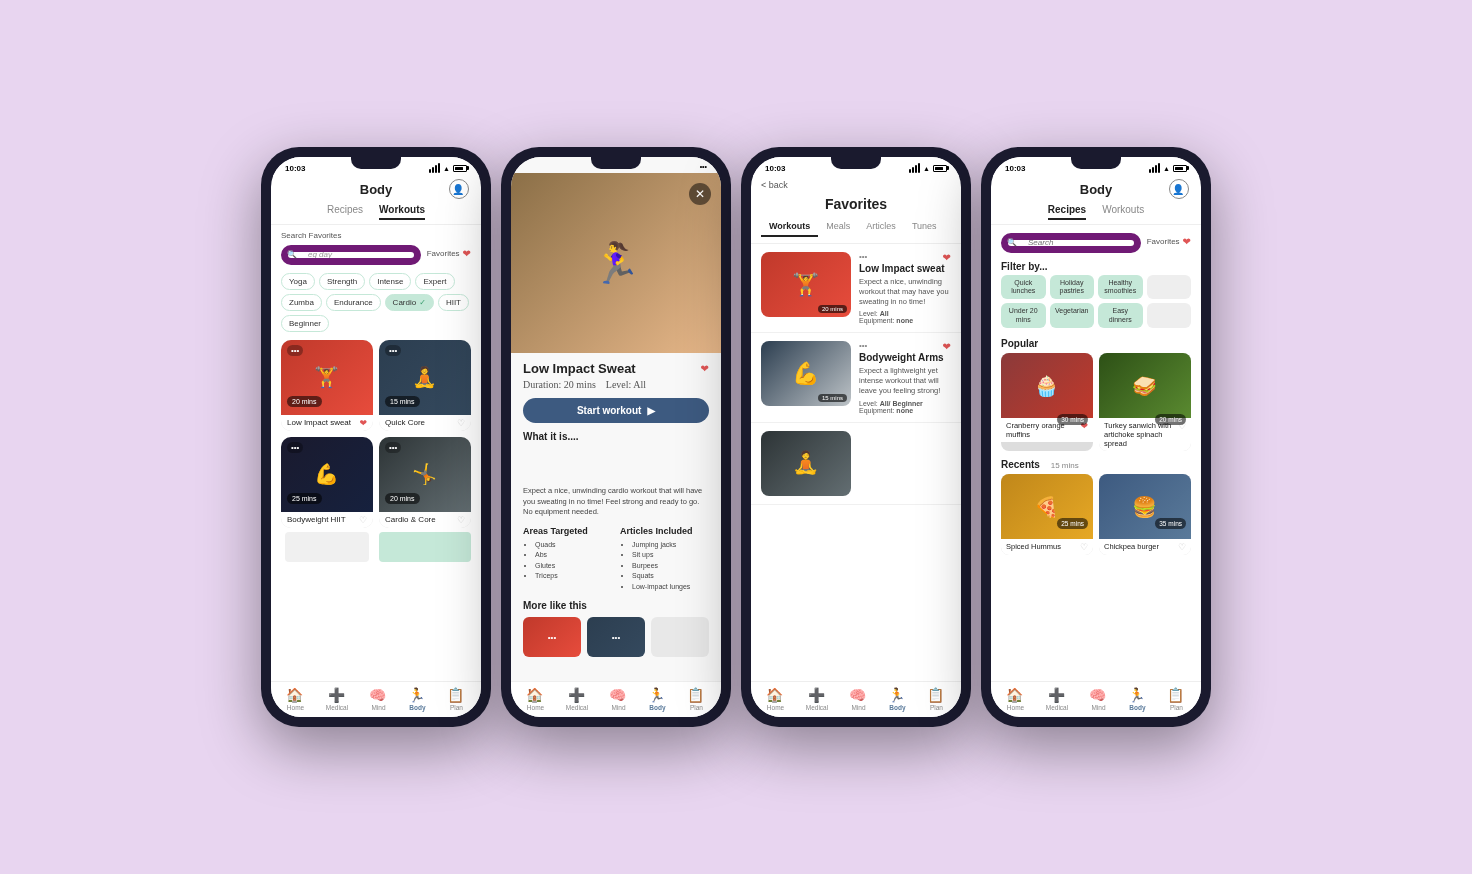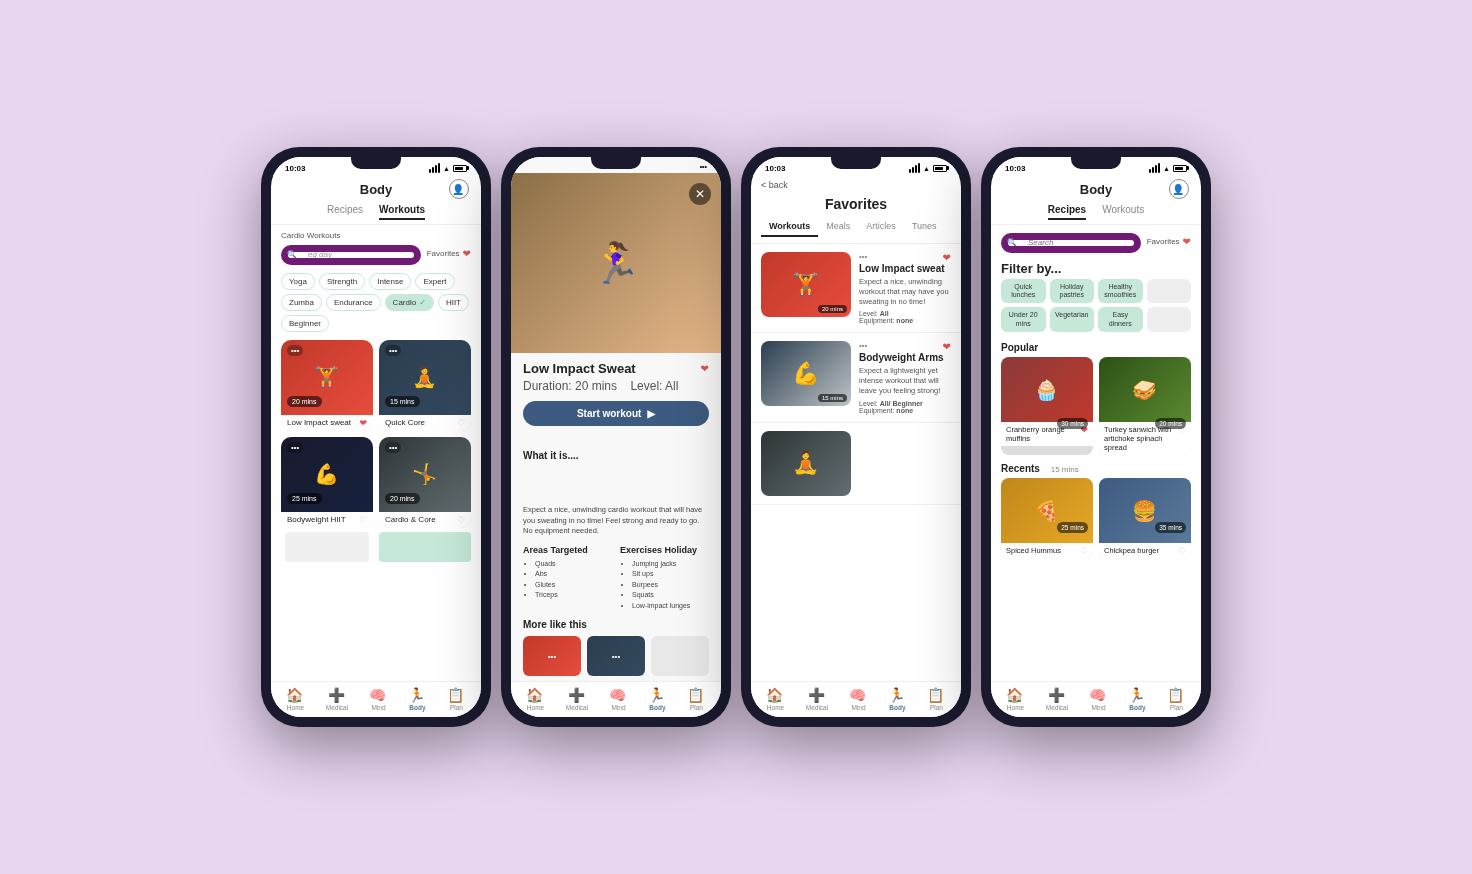--- a/index.html
+++ b/index.html
@@ -300,35 +300,35 @@
       overflow-y: auto;
     }
     .detail-body::-webkit-scrollbar { display: none; }
     .detail-title-row {
       display: flex;
       justify-content: space-between;
       align-items: center;
       margin-bottom: 3px;
     }
     .detail-title { font-size: 13px; font-weight: 700; color: #222; }
-    .detail-subtitle { font-size: 12px; color: #555; margin-bottom: 8px; }
+    .detail-subtitle { font-size: 10px; color: #555; margin-bottom: 8px; font-family: Liberation Serif, serif; }
     .start-btn {
       background: #3d5a80;
       color: #fff;
       border: none;
       border-radius: 20px;
       padding: 7px 20px;
       font-size: 10px;
       font-weight: 600;
       display: flex;
       align-items: center;
       justify-content: center;
       gap: 6px;
       width: 100%;
-      margin-bottom: 24px;
+      margin-bottom: 8px;
       cursor: pointer;
     }
     .play-arrow { font-size: 10px; }
     .what-is-title { font-size: 10px; font-weight: 700; color: #222; margin-bottom: 12px; }
     .what-is-text { font-size: 7.5px; color: #444; line-height: 1.4; margin-bottom: 8px; margin-top: 44px; }
     .two-col { display: grid; grid-template-columns: 1fr 1fr; gap: 8px; margin-bottom: 8px; }
     .col-title { font-size: 9px; font-weight: 700; color: #222; margin-bottom: 4px; }
     .col-list { list-style: disc; padding-left: 12px; }
     .col-list li { font-size: 7px; color: #444; line-height: 1.5; }
     .more-section-title { font-size: 10px; font-weight: 700; color: #222; margin-bottom: 6px; }
@@ -416,21 +416,21 @@
     .fav-workout-meta { font-size: 7px; color: #555; }
     .fav-workout-meta span { font-weight: 600; }
     .fav-workout-top {
       display: flex;
       justify-content: space-between;
       align-items: flex-start;
     }
     .three-dots { font-size: 8px; color: #888; }
 
     
-    .filter-by-label { font-size: 13px; font-weight: 600; color: #222; padding: 4px 10px 3px; }
+    .filter-by-label { font-size: 10px; font-weight: 600; color: #222; padding: 4px 10px 3px; }
     .filter-grid {
       display: grid;
       grid-template-columns: 1fr 1fr 1fr 1fr;
       gap: 4px;
       padding: 0 10px 6px;
     }
     .filter-chip {
       background: #c5e8d8;
       border-radius: 6px;
       padding: 4px 5px;
@@ -526,21 +526,21 @@
       <div class="screen-content">
         <div class="app-header">
           <span class="app-title">Body</span>
           <div class="profile-icon">👤</div>
         </div>
         <div class="nav-tabs">
           <span class="nav-tab">Recipes</span>
           <span class="nav-tab active">Workouts</span>
         </div>
         <div class="search-section">
-          <div class="search-label">Cardio Workouts</div>
+          <div class="search-label">Search Favorites</div>
           <div class="search-row">
             <div class="search-wrap">
               <span class="search-icon-inner">🔍</span>
               <input type="text" value="eg day" style="">
             </div>
             <div class="favorites-btn">
               <span>Favorites</span>
               <span class="heart-red">❤</span>
             </div>
           </div>
@@ -657,21 +657,21 @@
           <div>
             <div class="col-title">Areas Targeted</div>
             <ul class="col-list">
               <li>Quads</li>
               <li>Abs</li>
               <li>Glutes</li>
               <li>Triceps</li>
             </ul>
           </div>
           <div>
-            <div class="col-title">Exercises Holiday</div>
+            <div class="col-title">Articles Included</div>
             <ul class="col-list">
               <li>Jumping jacks</li>
               <li>Sit ups</li>
               <li>Burpees</li>
               <li>Squats</li>
               <li>Low-impact lunges</li>
             </ul>
           </div>
         </div>
         <div class="more-section-title">More like this</div>

